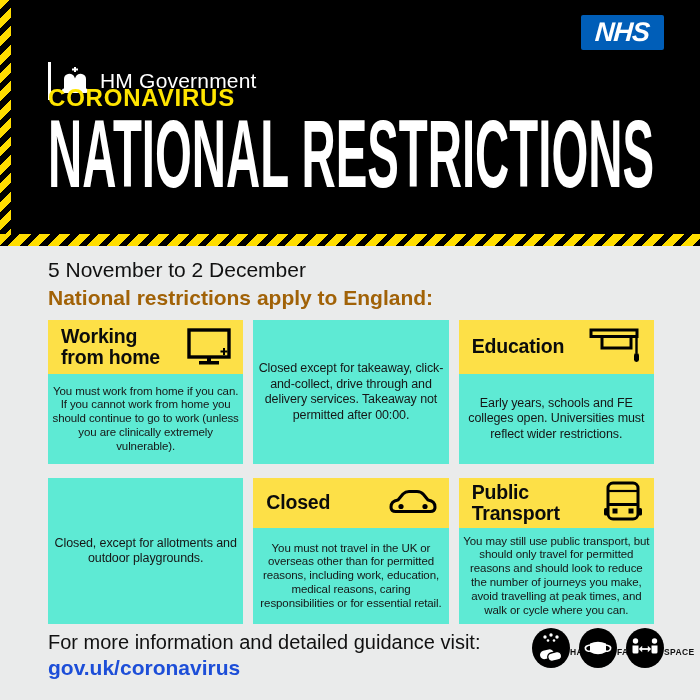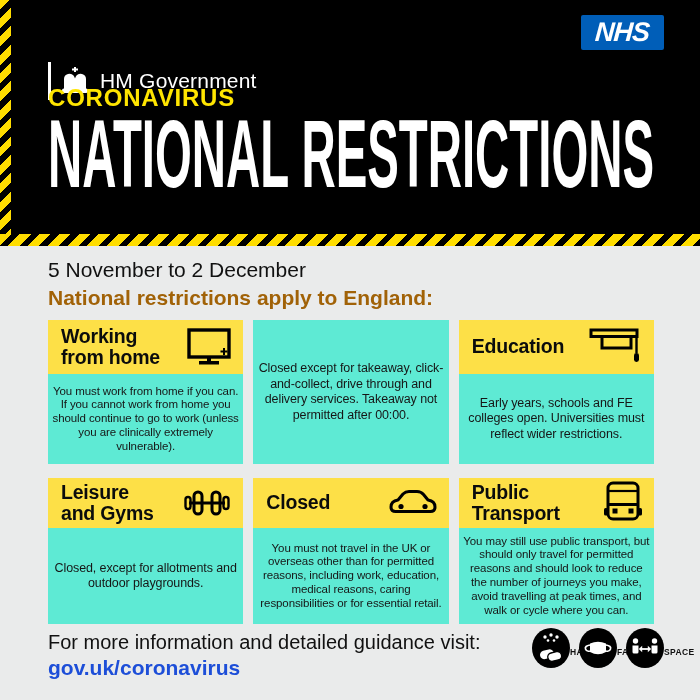--- a/index.html
+++ b/index.html
@@ -137,33 +137,20 @@
             <rect x="13" y="9.5" width="29" height="11.5" fill="none" stroke="#000" stroke-width="3"></rect>
             <line x1="47.5" y1="9" x2="47.5" y2="26" stroke="#000" stroke-width="2.4"></line>
             <rect x="45" y="26" width="5" height="9" rx="2.4" fill="#000"></rect>
           </svg>
         </span>
       </div>
       <div class="card-body">Early years, schools and FE colleges open. Universities must reflect wider restrictions.</div>
     </div>
 
     <div class="card row2">
-      <div class="card-header">
-        <span class="card-title">Leisure
-and Gyms</span>
-        <span class="card-icon">
-          <svg width="50" height="30" viewBox="0 0 50 30">
-            <line x1="7" y1="15" x2="43" y2="15" stroke="#000" stroke-width="3"></line>
-            <rect x="12" y="4" width="8" height="22" rx="4" fill="none" stroke="#000" stroke-width="3"></rect>
-            <rect x="30" y="4" width="8" height="22" rx="4" fill="none" stroke="#000" stroke-width="3"></rect>
-            <rect x="3.5" y="9" width="5" height="12" rx="2.5" fill="none" stroke="#000" stroke-width="2.4"></rect>
-            <rect x="41.5" y="9" width="5" height="12" rx="2.5" fill="none" stroke="#000" stroke-width="2.4"></rect>
-          </svg>
-        </span>
-      </div>
       <div class="card-body">Closed, except for allotments and outdoor playgrounds.</div>
     </div>
 
     <div class="card row2">
       <div class="card-header">
         <span class="card-title">Closed</span>
         <span class="card-icon">
           <svg width="50" height="30" viewBox="0 0 50 30">
             <path d="M3 19 Q3 13 10 12 L15 6 Q17.5 3.5 21 3.5 L29 3.5 Q33 3.5 35.5 6.5 L40 12 Q47 13 47 19 Q47 23.5 42.5 23.5 L7.5 23.5 Q3 23.5 3 19 Z" fill="none" stroke="#000" stroke-width="3" stroke-linejoin="round"></path>
             <circle cx="13" cy="18.5" r="2.6" fill="#000"></circle>

